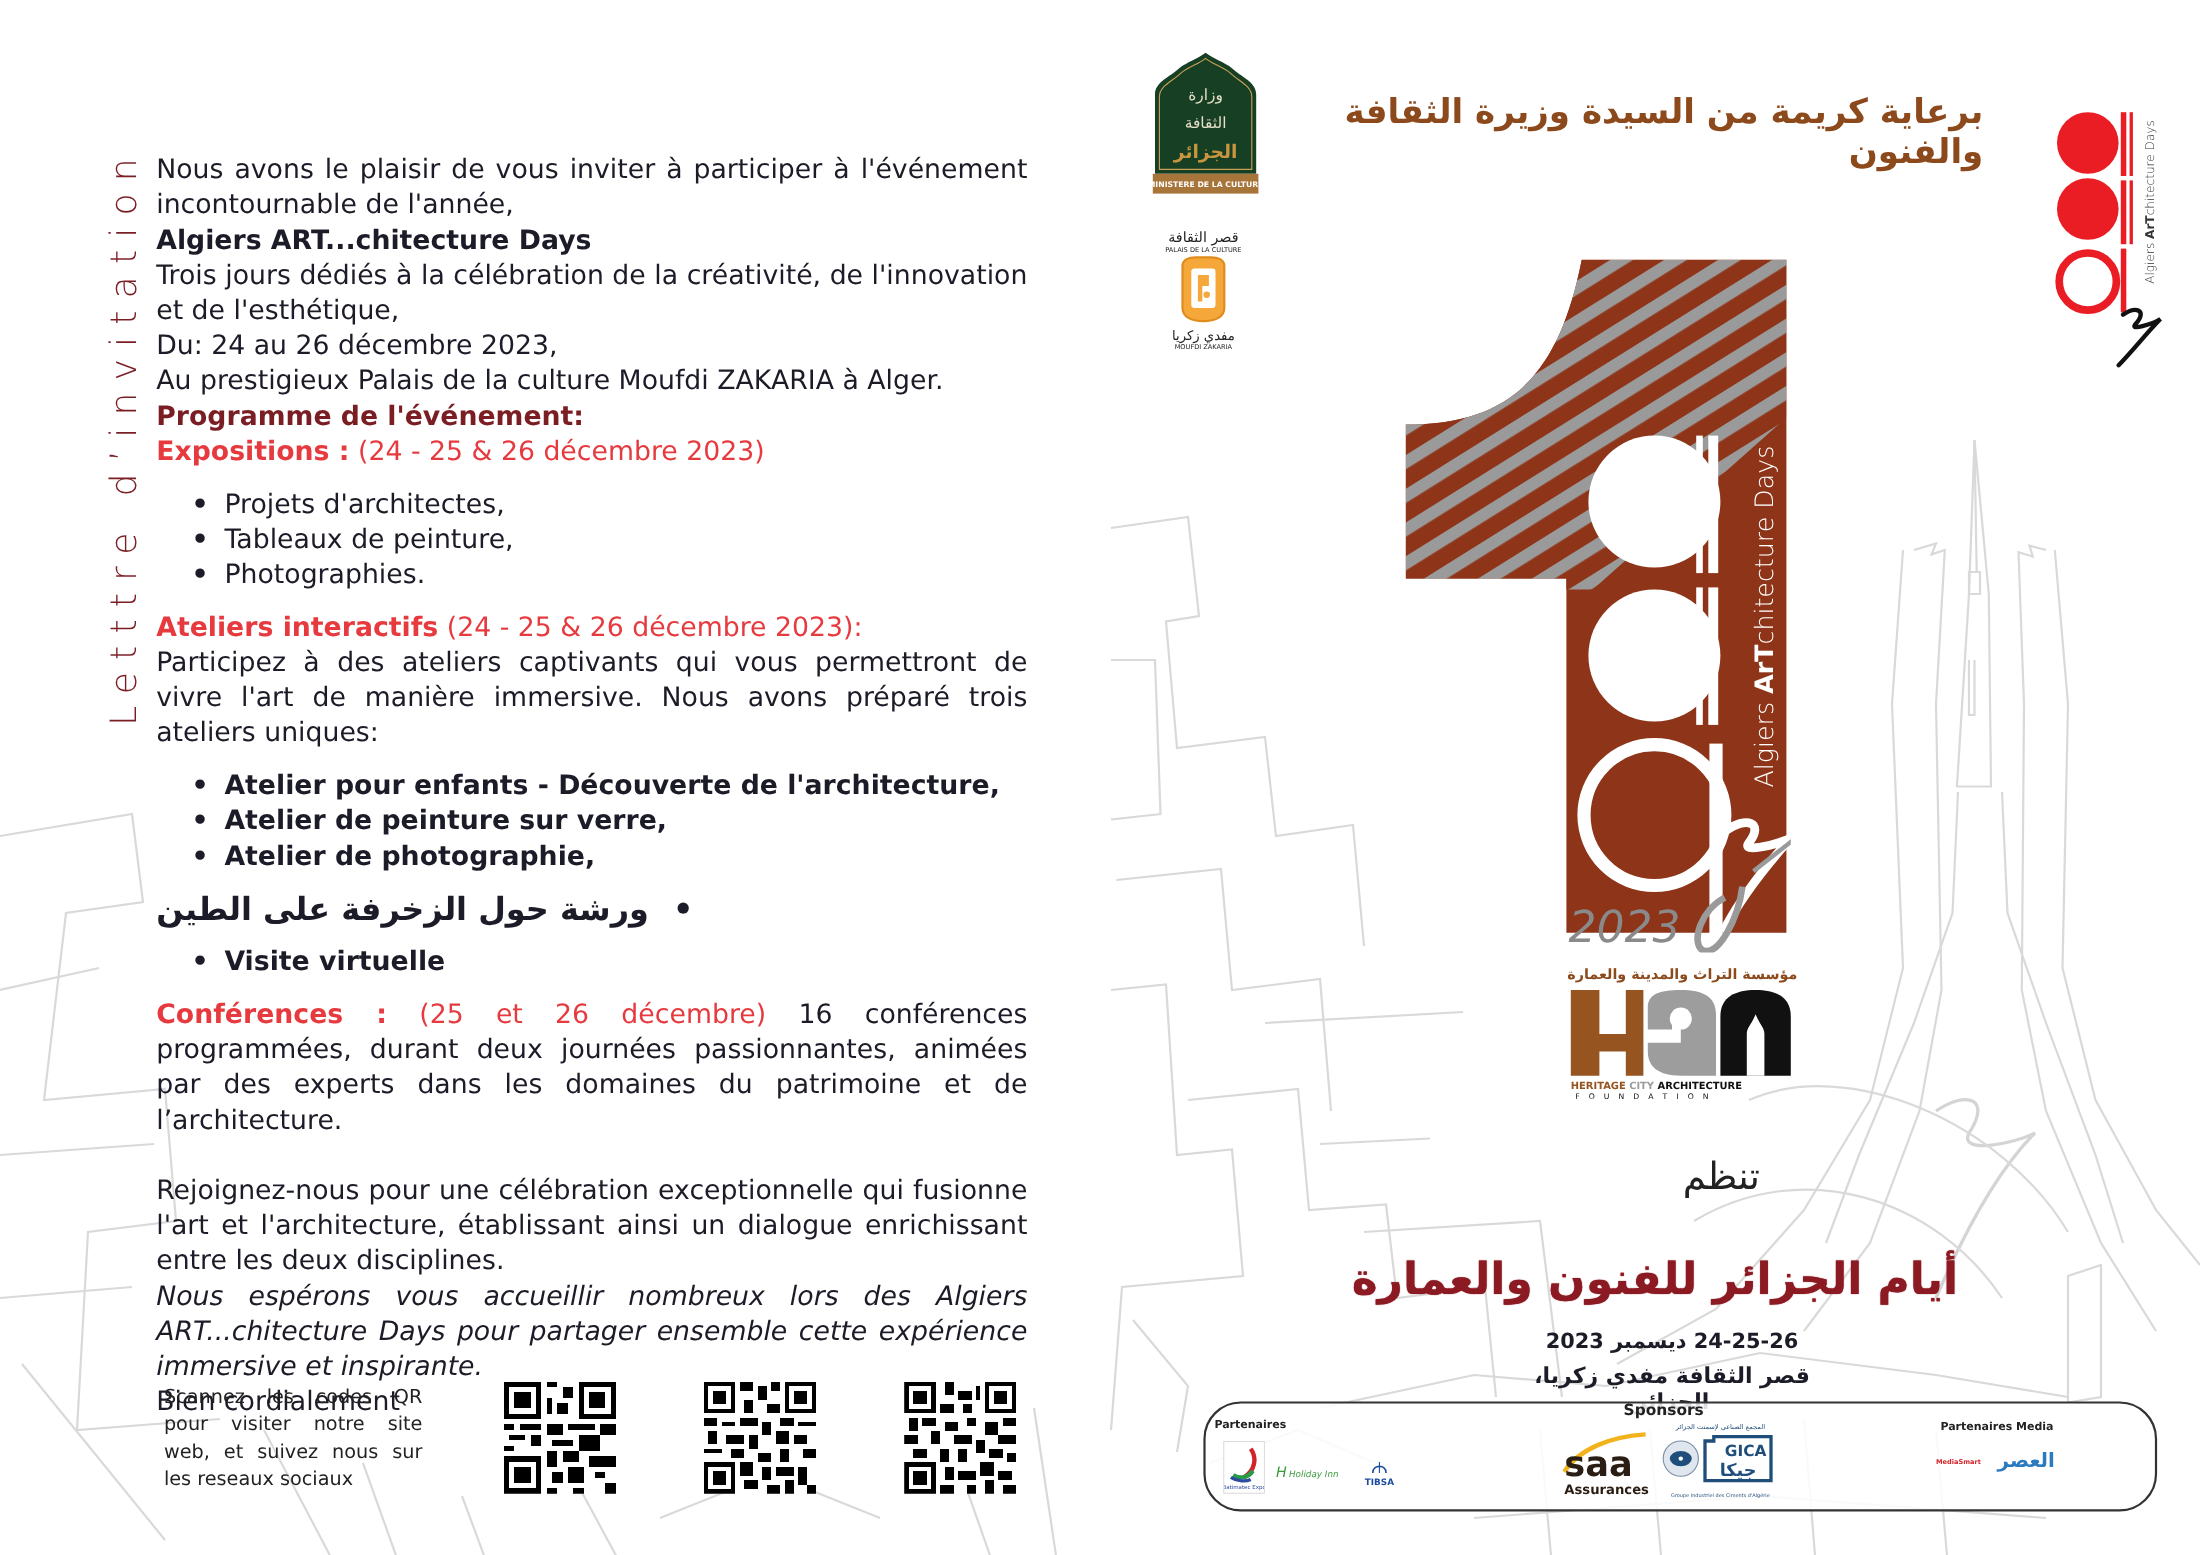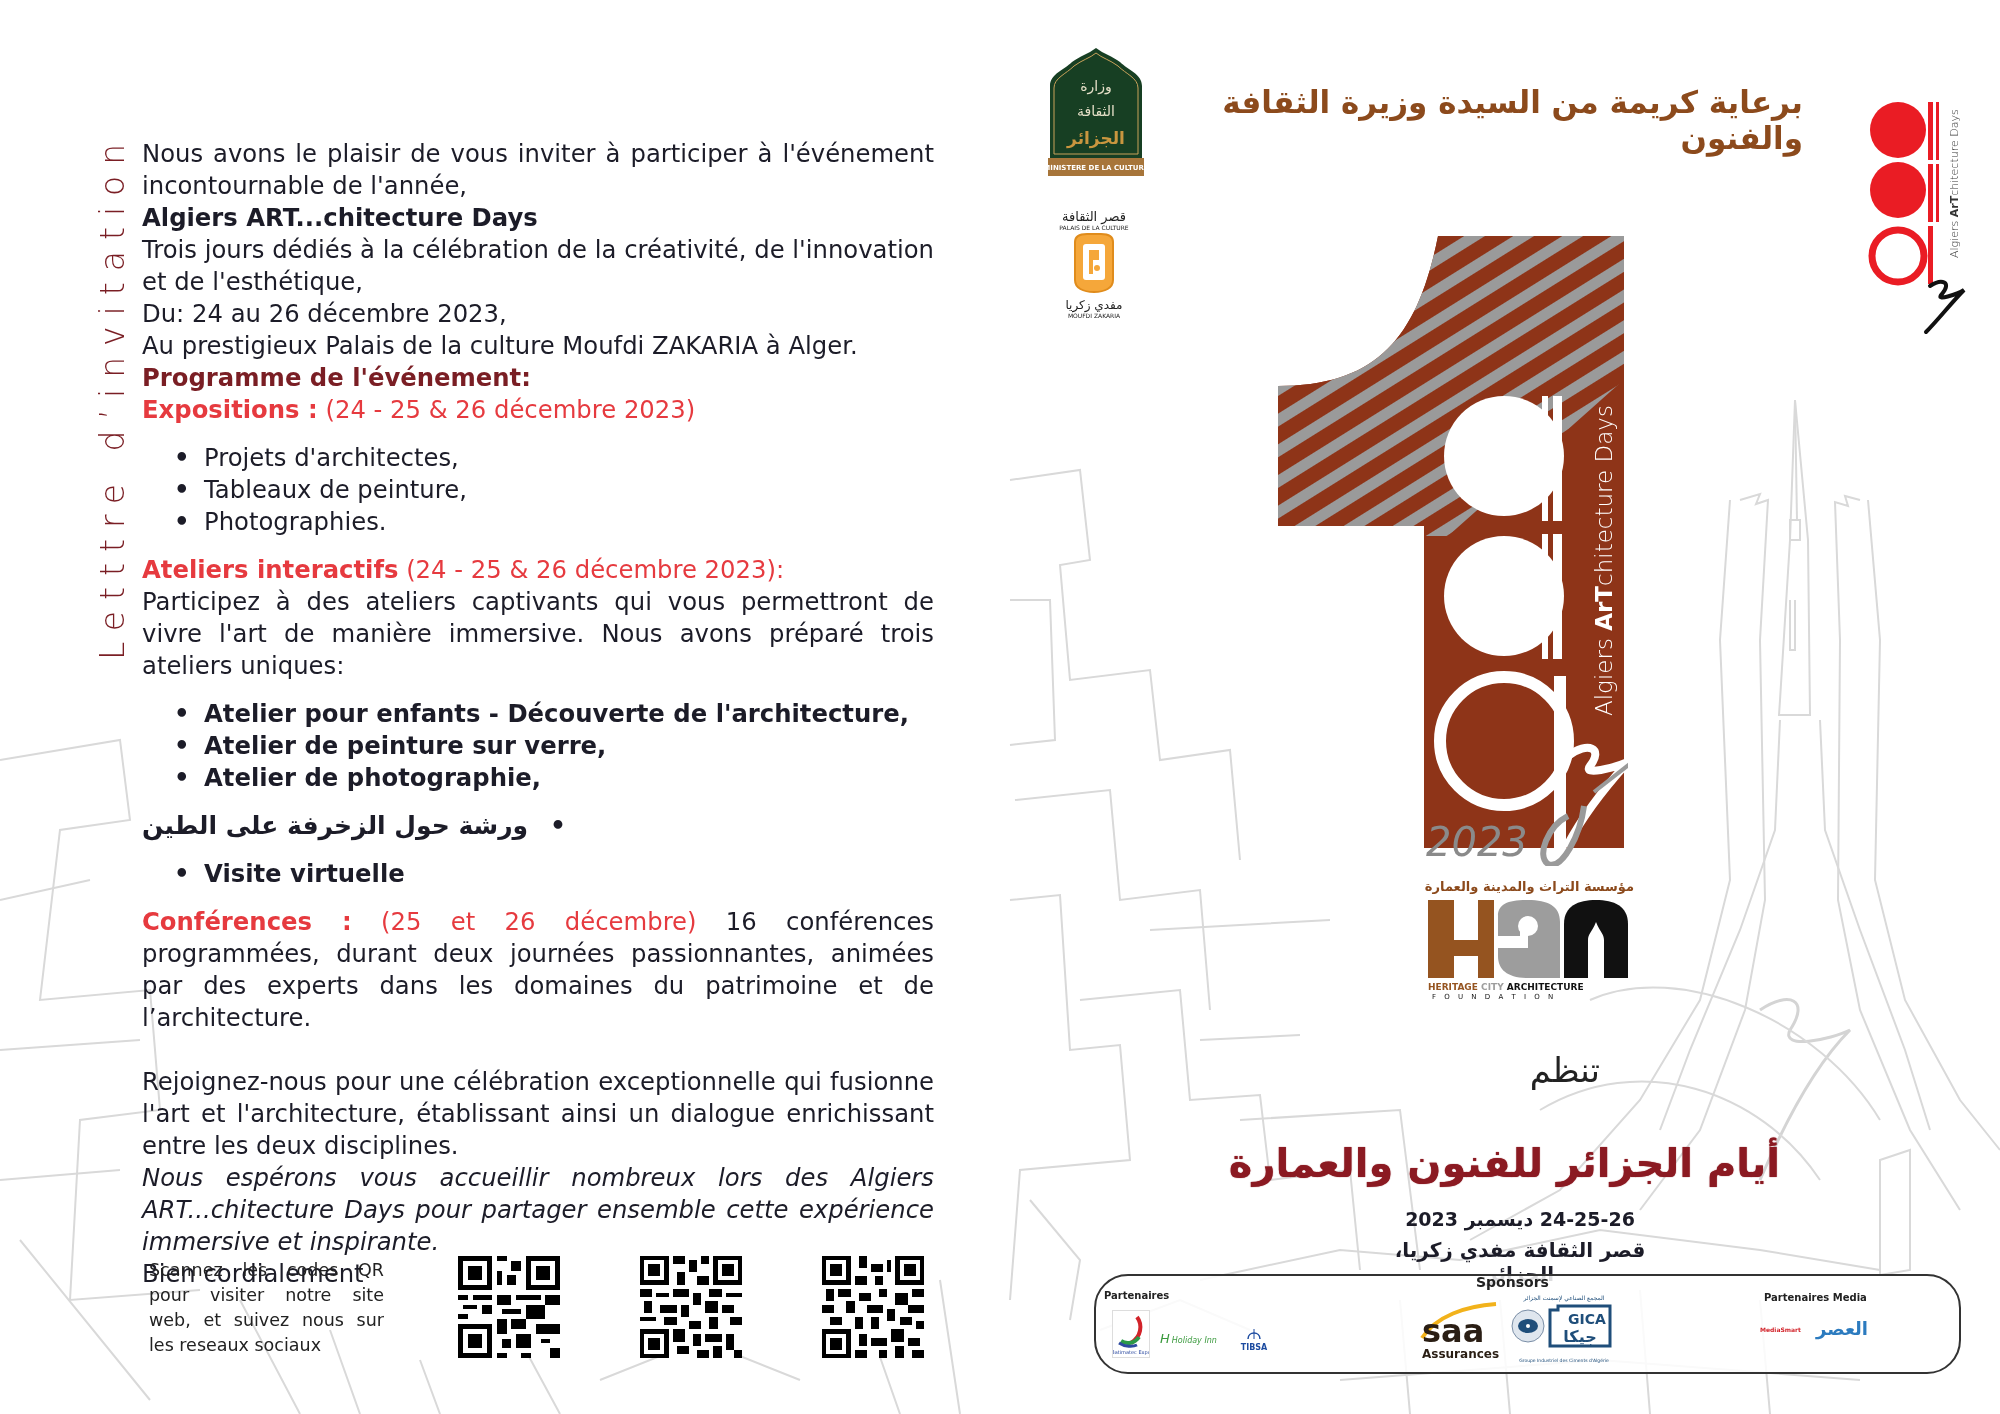--- a/index.html
+++ b/index.html
@@ -27,21 +27,21 @@
   }
   .letter p { margin:0; text-align:justify; text-align-last:left; }
   .letter .center { text-align:center; }
   .letter .bold { font-weight:bold; }
   .letter .dark-red { color:#7a1e24; font-weight:bold; }
   .letter .red { color:#e63a3f; }
   .letter .red.bold { font-weight:bold; }
   .letter ul { margin:16px; padding:0 0 0 46px; list-style:none; }
   .letter li { position:relative; }
   .letter li::before { content:"•"; position:absolute; left:-30px; font-weight:bold; }
-  .letter .arabic-row { direction:rtl; text-align:right; padding-right:12px; font-weight:bold; font-size:25px; }
+  .letter .arabic-row { direction:rtl; text-align:right; padding-right:12px; font-weight:bold; font-size:29px; }
   .letter .arabic-row span.b { margin-left:22px; }
   .letter .spacer { height:32px; }
   .letter i { font-style:italic; }
 
   .qr-note {
     position:absolute; left:149px; top:1258px; width:235px; z-index:2;
     font-size:17.5px; line-height:25px; text-align:justify; text-align-last:left; color:#222;
   }
   .qr { position:absolute; top:1256px; width:102px; height:102px; z-index:2; }
 

